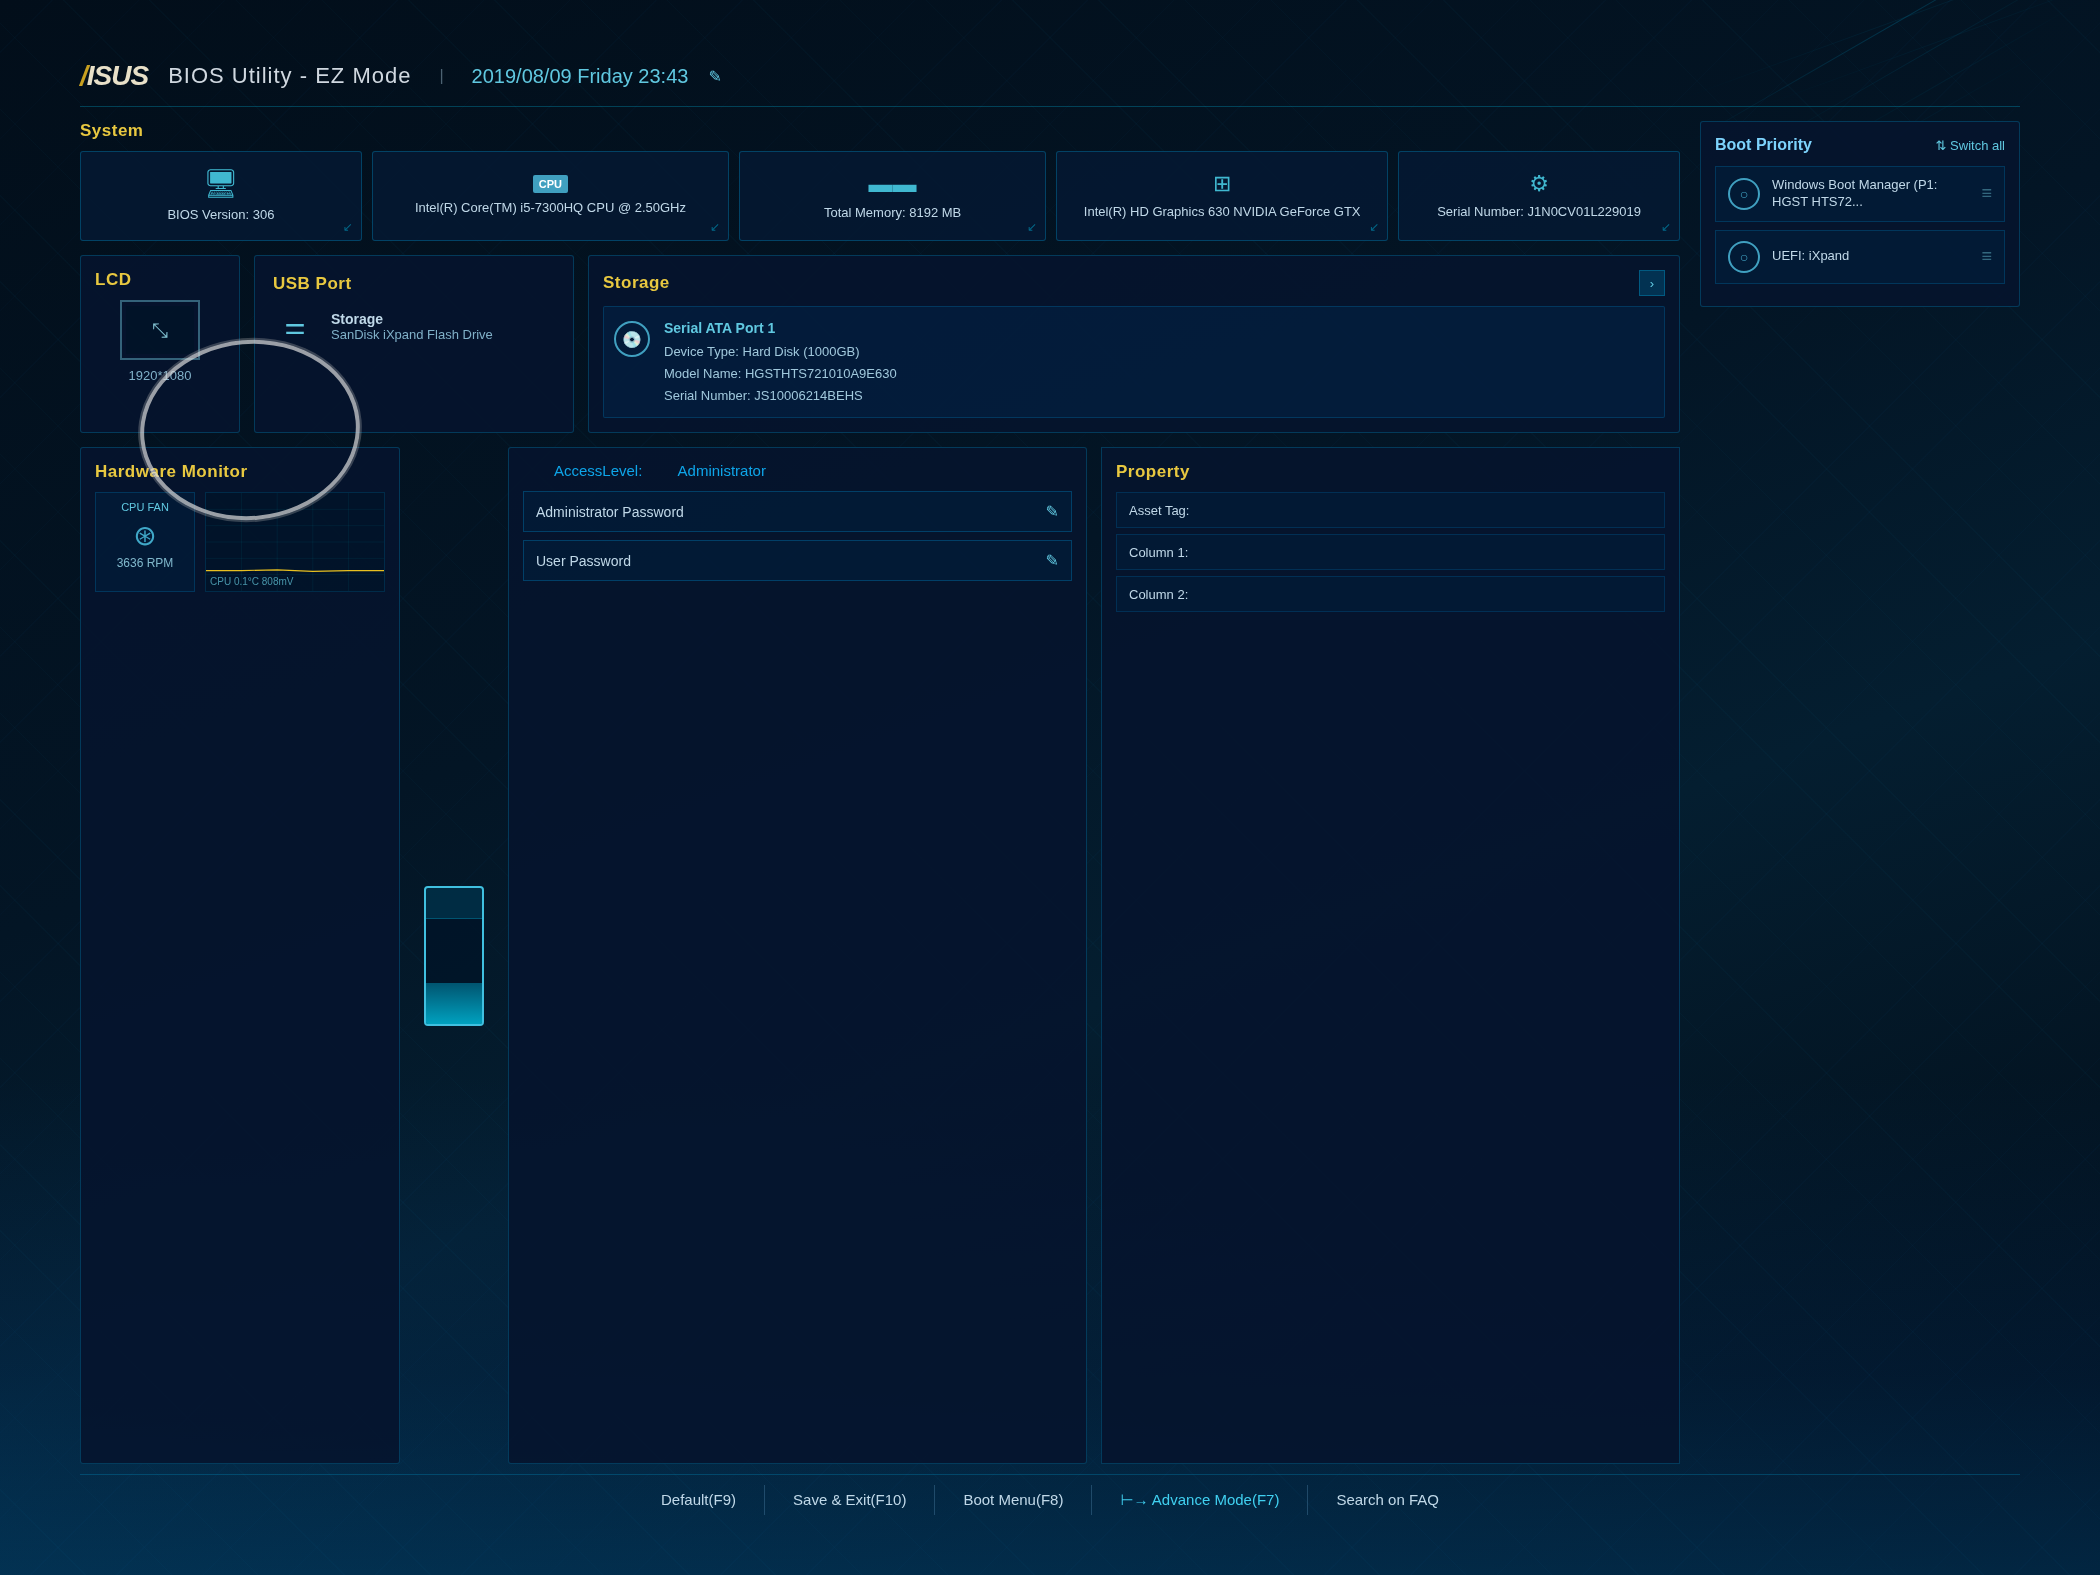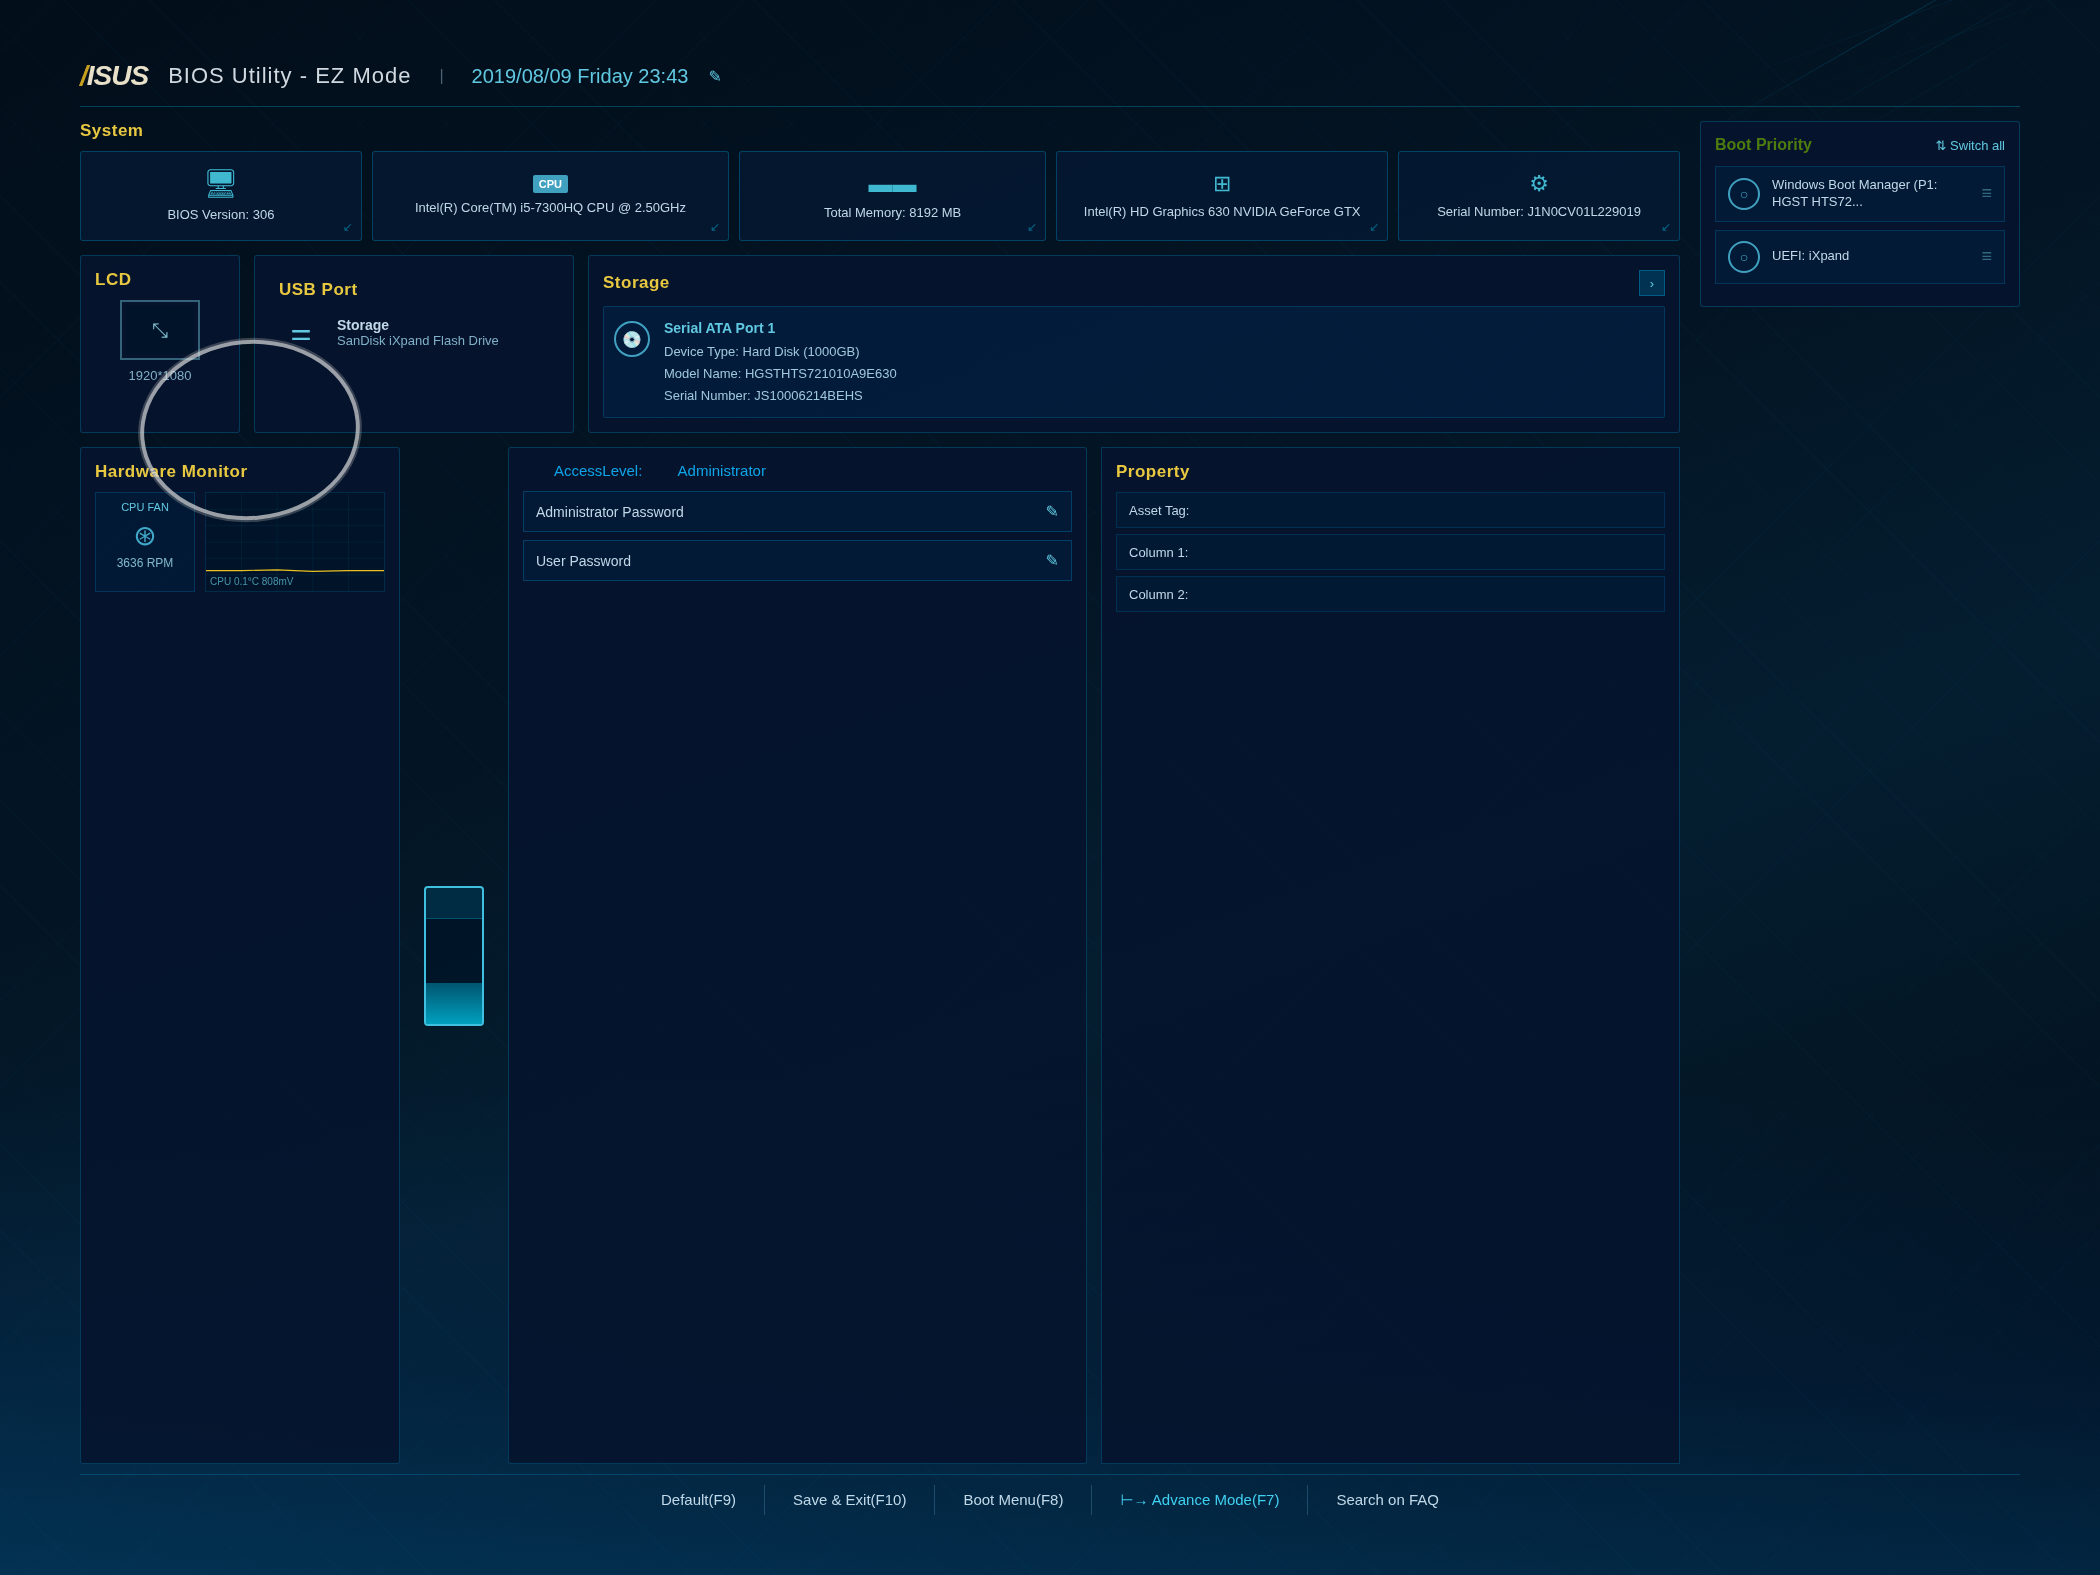--- a/index.html
+++ b/index.html
@@ -186,21 +186,21 @@
     .middle-row {
       display: flex;
       gap: 14px;
     }
 
     
     .usb-section {
       background: rgba(5, 20, 45, 0.9);
       border: 1px solid rgba(0, 150, 200, 0.3);
       border-radius: 3px;
-      padding: 24px;
+      padding: 18px;
       width: 320px;
     }
     .usb-device {
       display: flex;
       align-items: center;
       gap: 14px;
       margin-top: 8px;
     }
     .usb-icon-box {
       width: 44px;
@@ -467,21 +467,21 @@
       border-radius: 3px;
       padding: 14px;
     }
     .boot-header {
       display: flex;
       justify-content: space-between;
       align-items: center;
       margin-bottom: 12px;
     }
     .boot-title {
-      color: #4d7c0f;
+      color: #7dd3fc;
       font-size: 16px;
       font-weight: 600;
     }
     .switch-all {
       color: #60c8e0;
       font-size: 13px;
       cursor: pointer;
       display: flex;
       align-items: center;
       gap: 4px;

